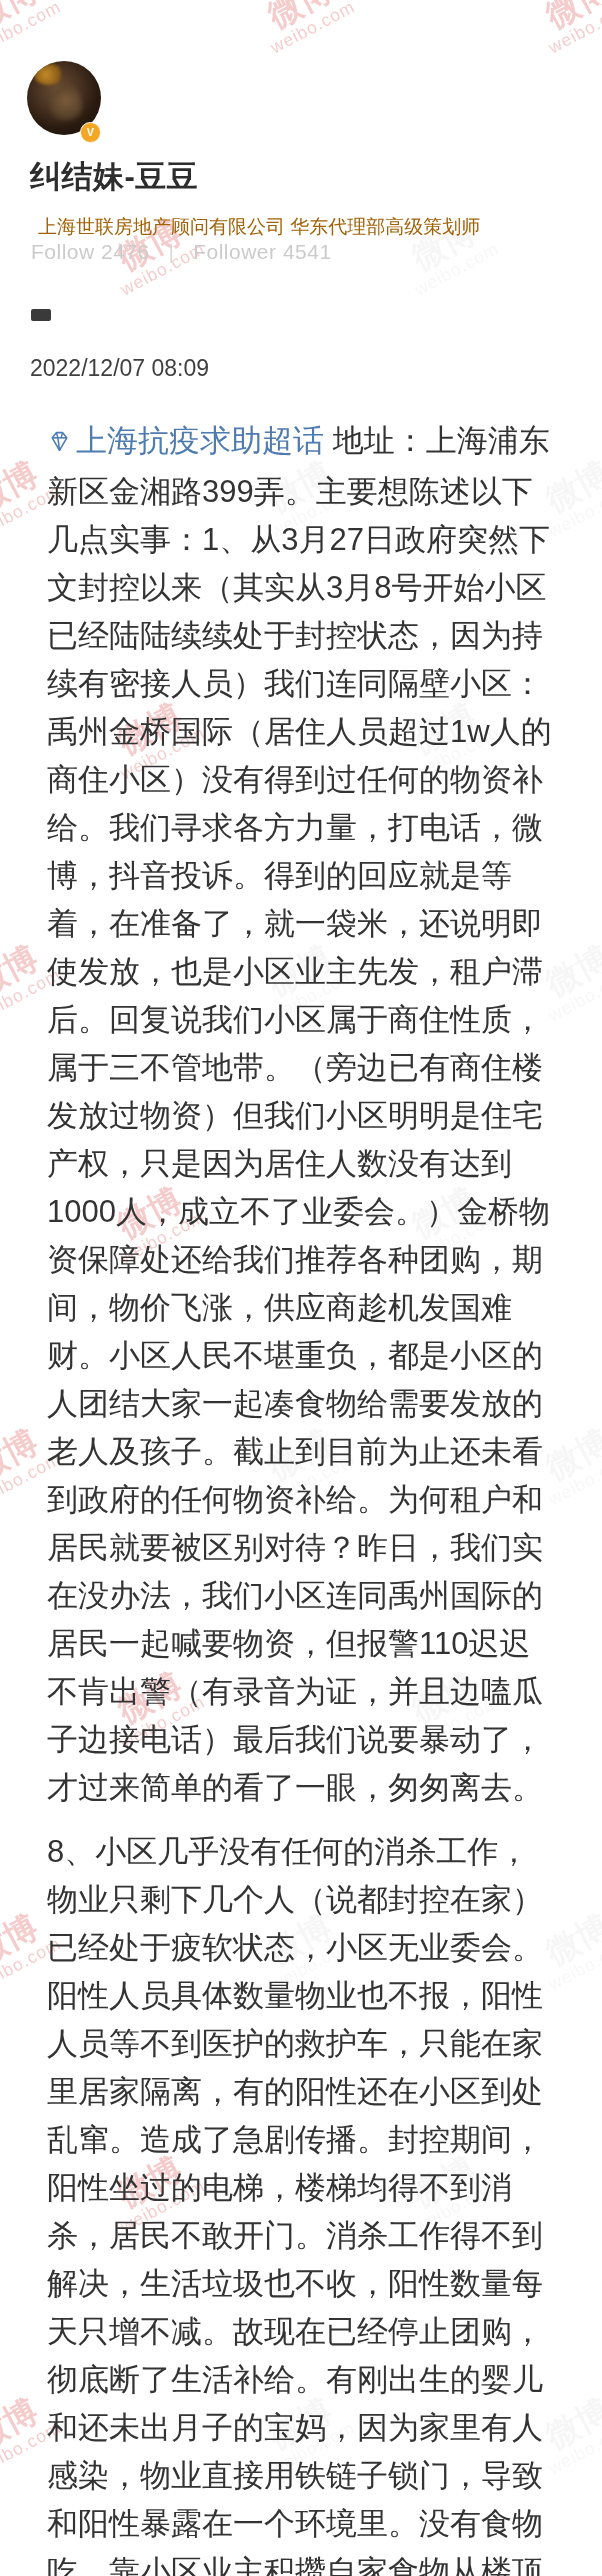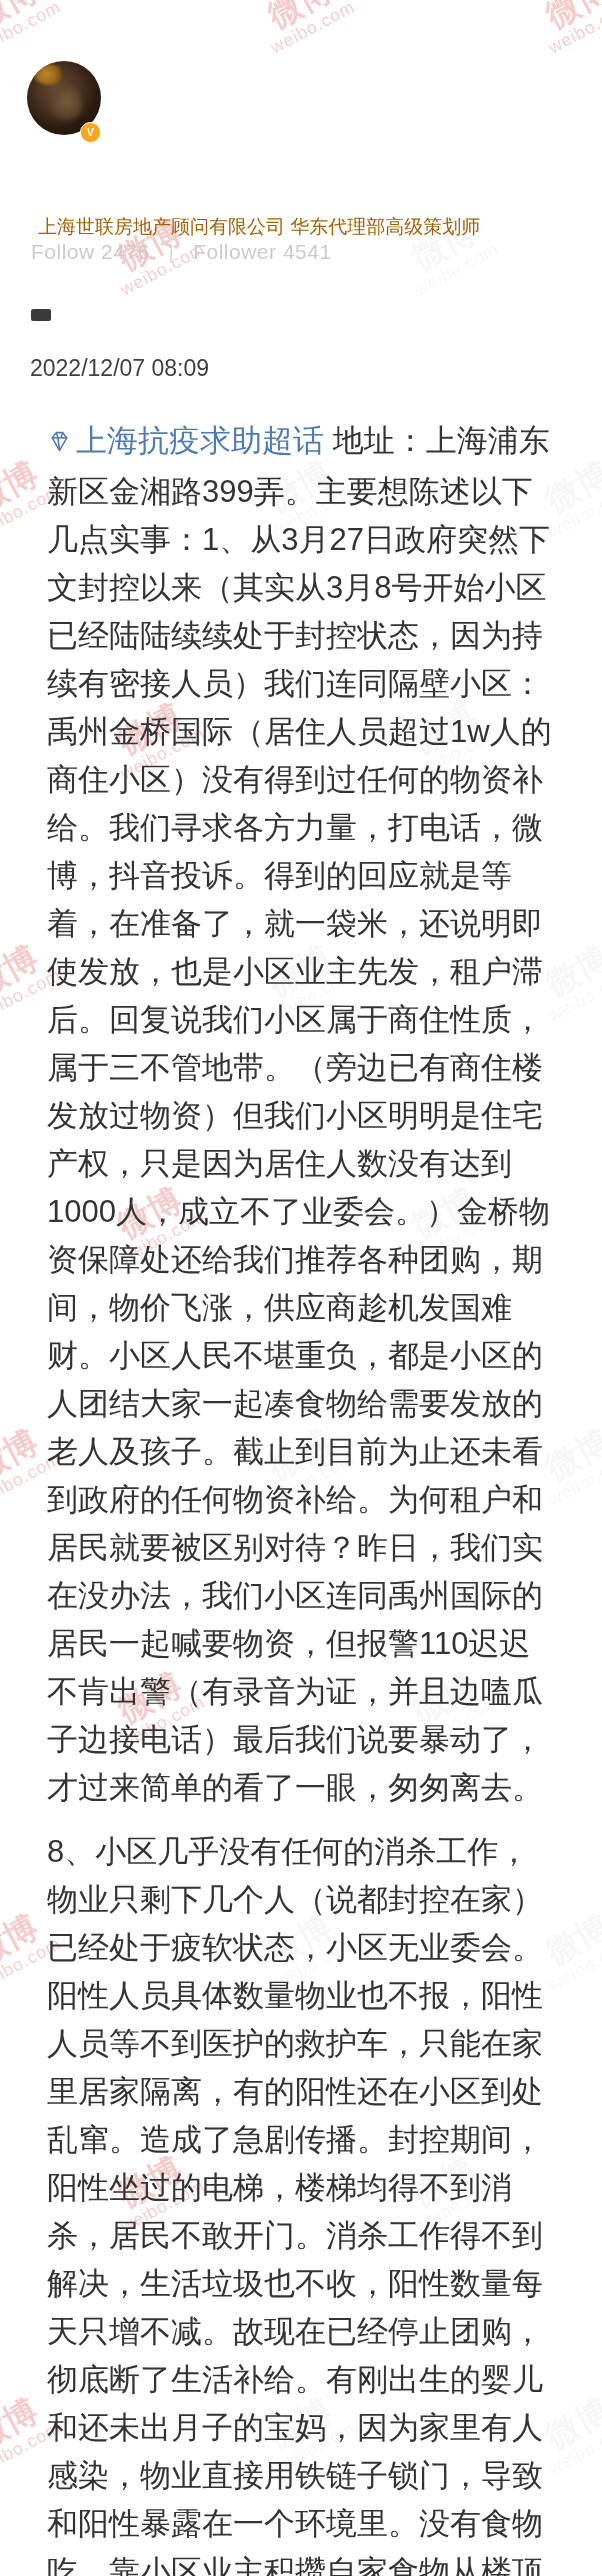--- a/index.html
+++ b/index.html
@@ -153,20 +153,21 @@
         <b>微博</b>
         <i>weibo.com</i>
       </div>
     </div>
 
   <div class="avatar z2">
     <div class="hat"></div>
     <div class="face"></div>
   </div>
   <div class="vbadge z2">V</div>
+  <div class="uname z2">纠结妹-豆豆</div>
   <div class="udesc z2">上海世联房地产顾问有限公司 华东代理部高级策划师</div>
   <div class="followrow z2">
     <span>Follow</span>
     <span> </span>
     <span>2476</span>
     <span class="sep">|</span>
     <span>Follower</span>
     <span> </span>
     <span>4541</span>
   </div>

